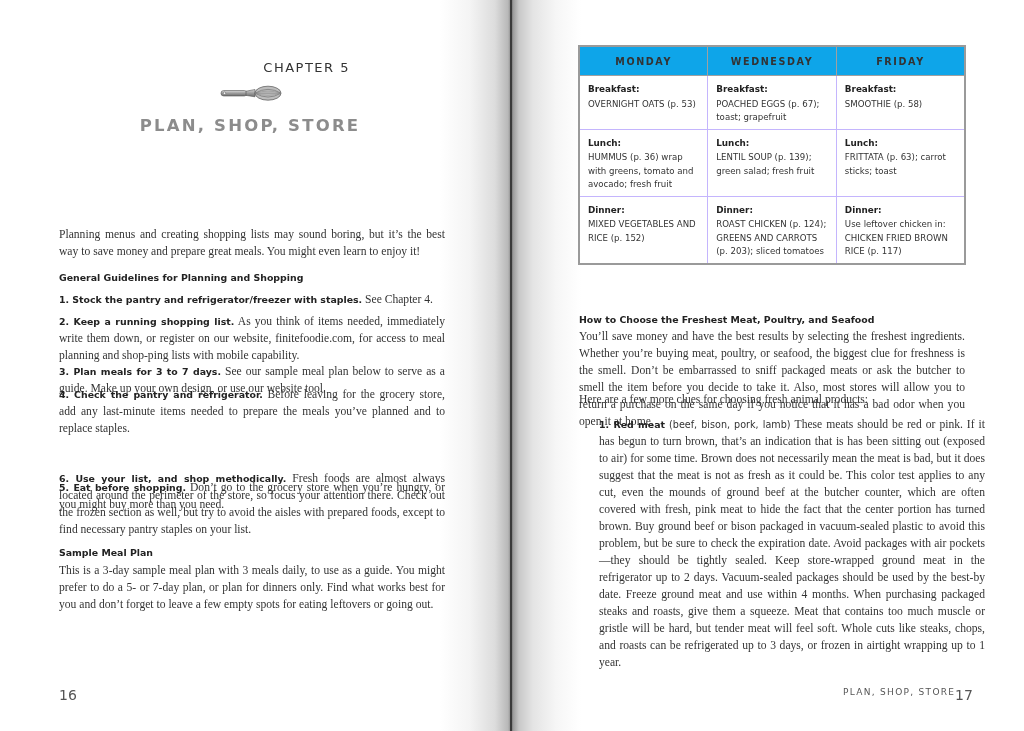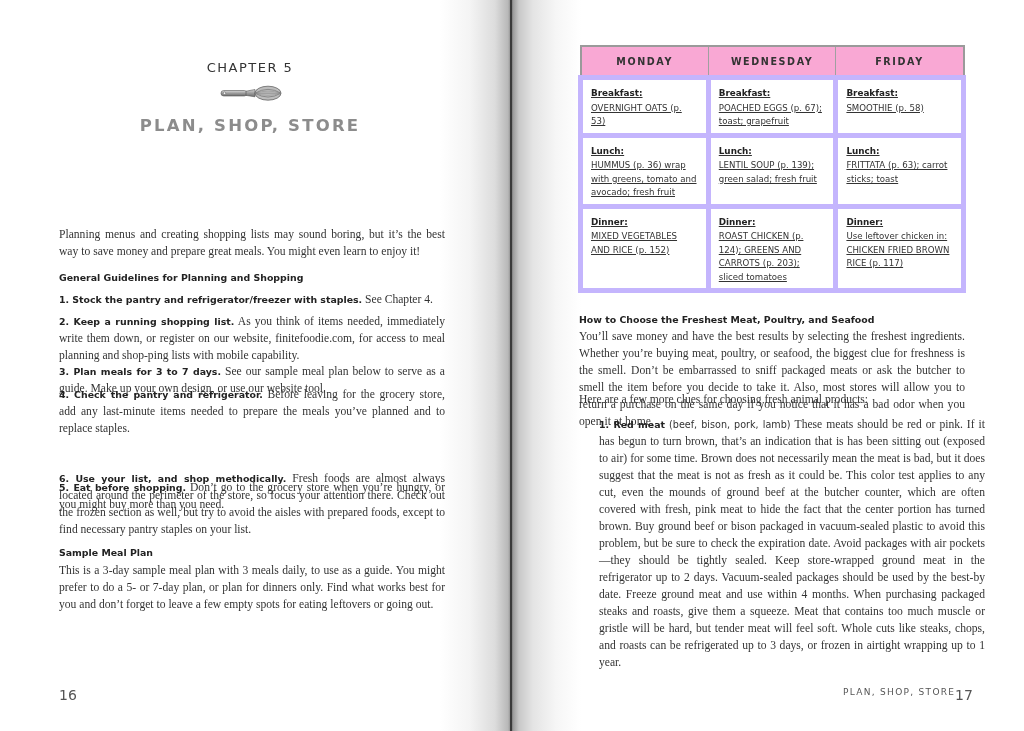--- a/index.html
+++ b/index.html
@@ -13,21 +13,21 @@
   .page-left { left: 0; width: 511px;
     background: linear-gradient(to right, #ffffff 0px, #ffffff 440px, #f4f4f4 470px, #dcdcdc 495px, #b8b8b8 508px, #8a8a8a 511px); }
   .page-right { left: 511px; width: 513px;
     background: linear-gradient(to right, #555 0px, #9a9a9a 2px, #c8c8c8 8px, #e4e4e4 22px, #f6f6f6 45px, #ffffff 70px, #ffffff 513px); }
   .spine { position: absolute; left: 510px; top: 0; width: 2px; height: 731px; background: #3a3a3a; }
 
   .abs { position: absolute; }
 
   
   .chapter-label {
-    left: 150px; width: 200px; top: 60px; text-align: center;
+    left: 150px; width: 200px; top: 60px; text-align: right;
     font-family: "DejaVu Sans", sans-serif; font-size: 13px; letter-spacing: 1.5px; color: #333;
   }
   .whisk { left: 219px; top: 84px; width: 64px; height: 18px; }
   .chapter-title {
     left: 100px; width: 300px; top: 116px; text-align: center;
     font-family: "DejaVu Sans", sans-serif; font-weight: bold; font-size: 16.5px; letter-spacing: 2.2px; color: #8c8c8c;
   }
 
   .col-left { left: 59px; width: 386px; }
   .col-right { left: 579px; width: 386px; }
@@ -45,27 +45,27 @@
   .sans-inline {
     font-family: "DejaVu Sans", sans-serif; font-size: 9.6px; color: #333;
   }
 
   
   .meal-table {
     left: 578px; top: 45px; width: 388px; border-collapse: collapse;
     border: 2px solid #9a9a9a;
   }
   .meal-table th {
-    background: #f9a8d4; height: 28px; padding: 0;
+    background: #0ea5e9; height: 28px; padding: 0;
     font-family: "DejaVu Sans", sans-serif; font-weight: bold; font-size: 9.6px; letter-spacing: 1.6px; color: #333;
     border: 1px solid #a0a0a0; text-align: center; width: 129px;
   }
   .meal-table td {
-    vertical-align: top; border: 5px solid #c4b5fd; padding: 7px 8px 4px 8px;
-    font-family: "DejaVu Sans", sans-serif; font-size: 8.6px; line-height: 13.5px; color: #333; text-decoration: underline;
+    vertical-align: top; border: 1px solid #c4b5fd; padding: 7px 8px 4px 8px;
+    font-family: "DejaVu Sans", sans-serif; font-size: 8.6px; line-height: 13.5px; color: #333;
   }
   .meal-table tr.r-breakfast td { height: 41px; }
   .meal-table tr.r-lunch td { height: 54px; }
   .meal-table tr.r-dinner td { height: 53px; }
   .meal-label { font-weight: bold; font-size: 8.8px; color: #222; display: block; margin-bottom: 1px; }
 
   .folio {
     font-family: "DejaVu Sans", sans-serif; font-size: 14px; color: #555; top: 687px;
   }
   .running-head {

